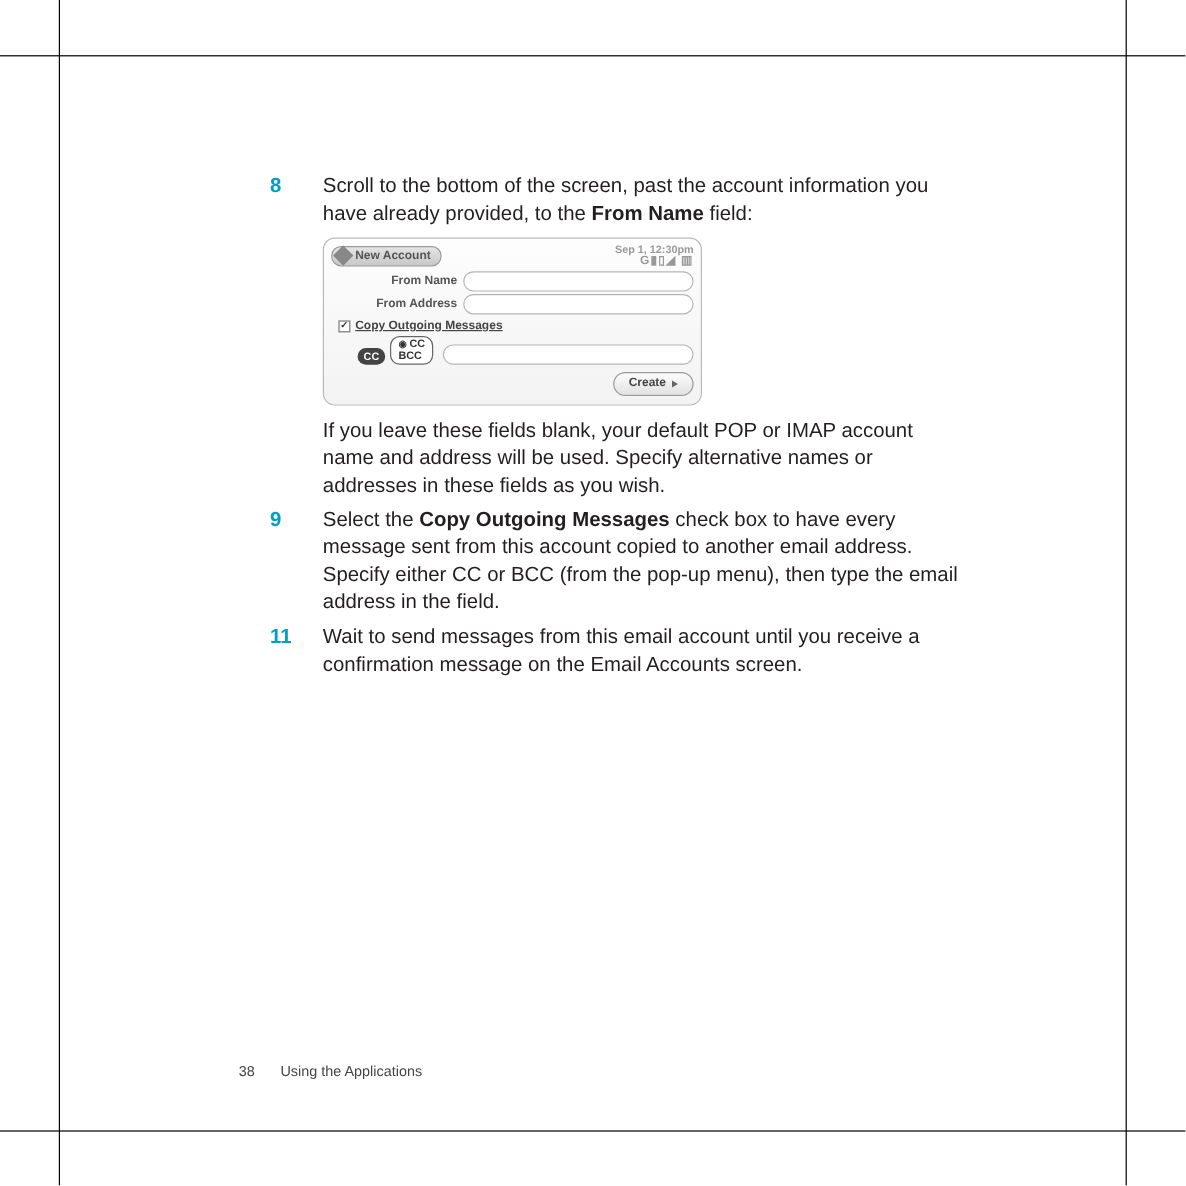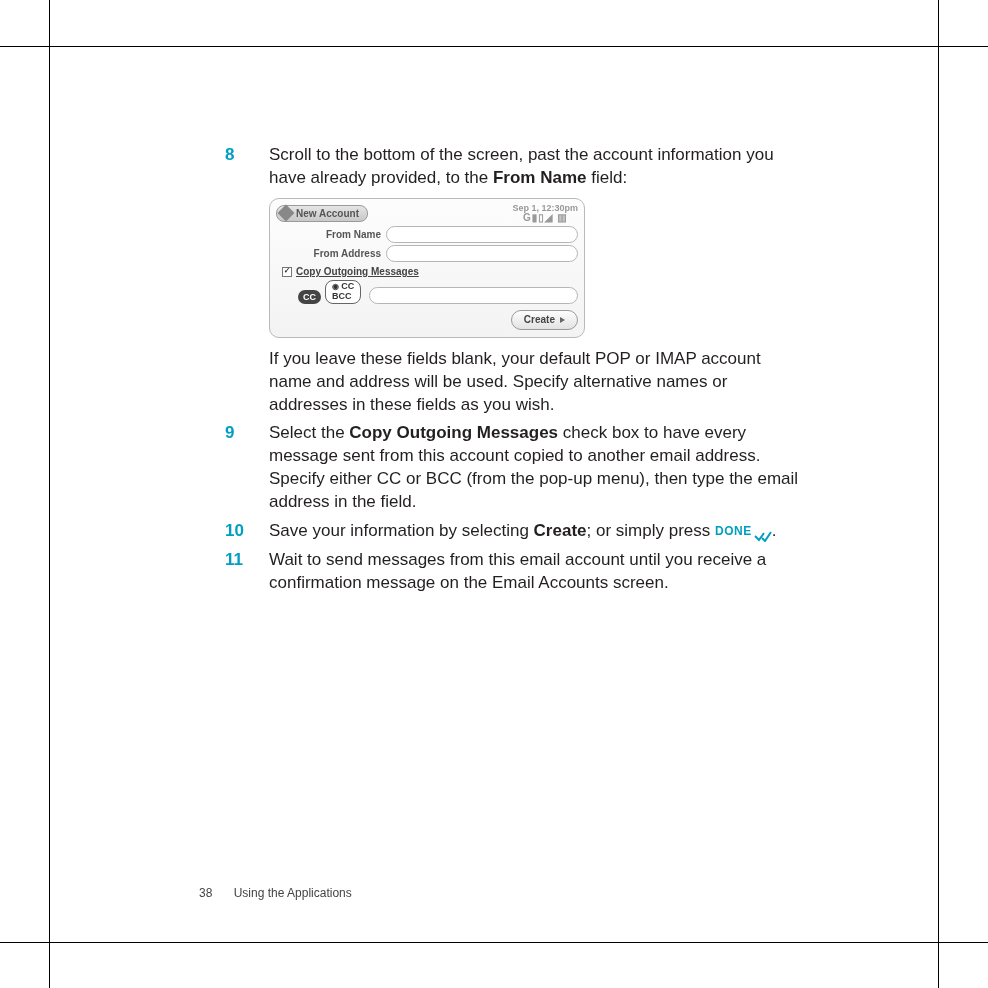--- a/index.html
+++ b/index.html
@@ -80,21 +80,21 @@
     border-radius: 8px;
     padding: 1px 8px 1px 3px;
     font-size:10px;
     font-weight:bold;
     color:#555;
   }
   .title-left .dicon {
     width:12px;height:12px;
     background:#888; transform:rotate(45deg);
   }
-  .title-right { font-size:9px; font-weight:bold; color:#999; text-align:center; line-height:1; }
+  .title-right { font-size:9px; font-weight:bold; color:#999; text-align:right; line-height:1; }
   .status-icons { font-size:10px; color:#999; letter-spacing:1px; }
 
   .field-row {
     display:flex; align-items:center;
     margin:2px 0;
   }
   .field-label {
     width:110px;
     text-align:right;
     font-size:10px;
@@ -229,29 +229,20 @@
     </div>
   </div>
 
   <div class="step">
     <div class="num">9</div>
     <div class="body">
       <span>Select the </span><b>Copy Outgoing Messages</b><span> check box to have every message sent from this account copied to another email address. Specify either CC or BCC (from the pop-up menu), then type the email address in the field.</span>
     </div>
   </div>
 
-  <div class="step">
-    <div class="num">10</div>
-    <div class="body">
-      <span>Save your information by selecting </span><b>Create</b><span>; or simply press </span><span class="done-label">DONE</span><span class="done-check"><svg viewBox="0 0 18 12">
-            <path d="M1 6 L5 10 L10 3" fill="none" stroke="#009fc2" stroke-width="2"></path>
-            <path d="M8 8 L11 11 L17 2" fill="none" stroke="#009fc2" stroke-width="2"></path>
-          </svg></span><span>.</span>
-    </div>
-  </div>
 
   <div class="step">
     <div class="num">11</div>
     <div class="body">
       <span>Wait to send messages from this email account until you receive a confirmation message on the Email Accounts screen.</span>
     </div>
   </div>
 
 </div>
 

